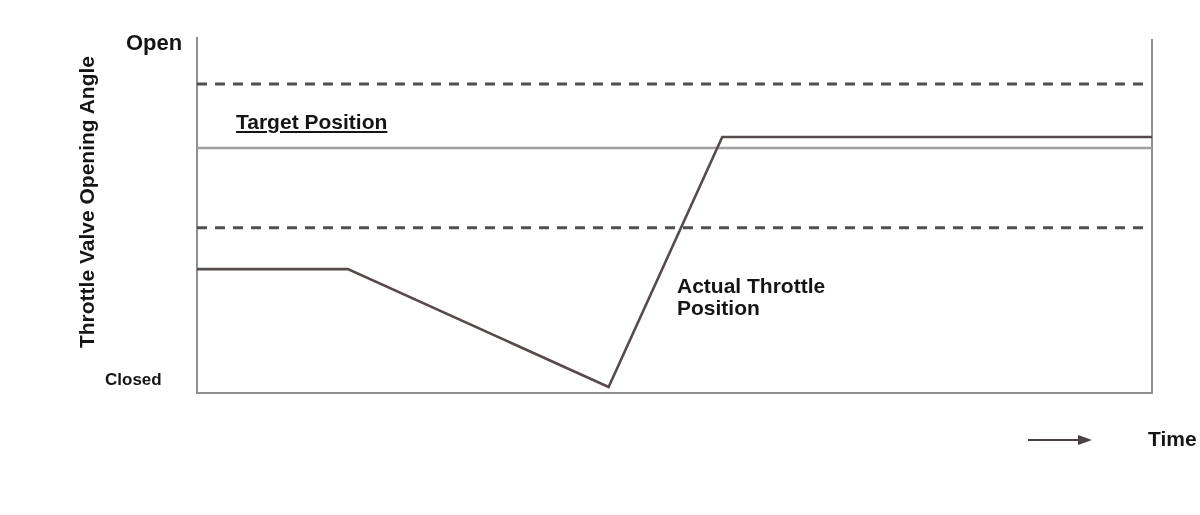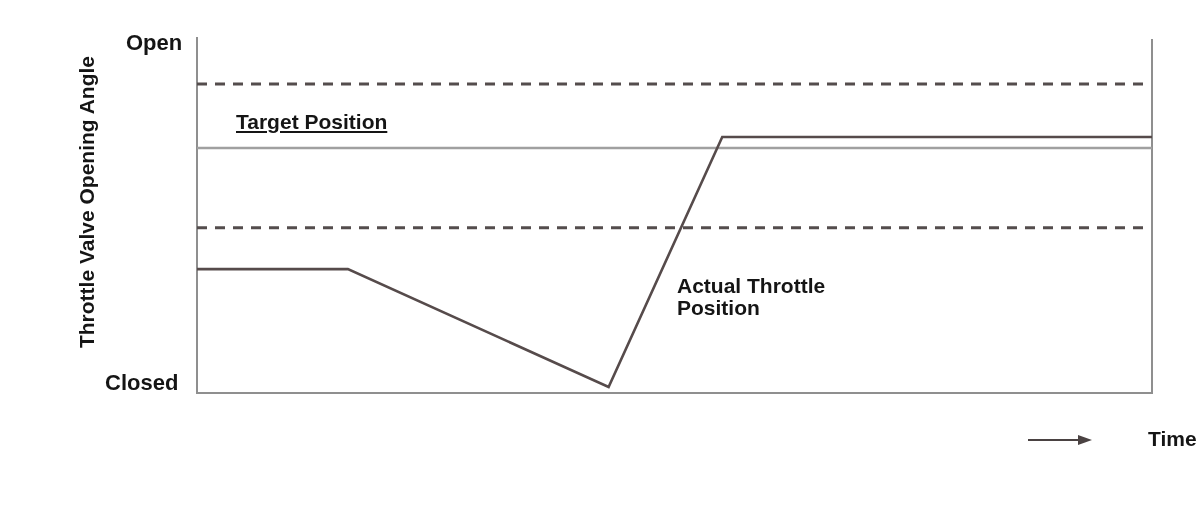--- a/index.html
+++ b/index.html
@@ -28,21 +28,21 @@
     line-height: 1.05;
   }
   .lbl-open {
     left: 126px;
     top: 31px;
     font-size: 22px;
   }
   .lbl-closed {
     left: 105px;
     top: 371px;
-    font-size: 22px;
+    font-size: 17px;
   }
   .lbl-ytitle {
     left: -113px;
     top: 191px;
     width: 400px;
     text-align: center;
     font-size: 21px;
     transform: rotate(-90deg);
   }
   .lbl-target {

